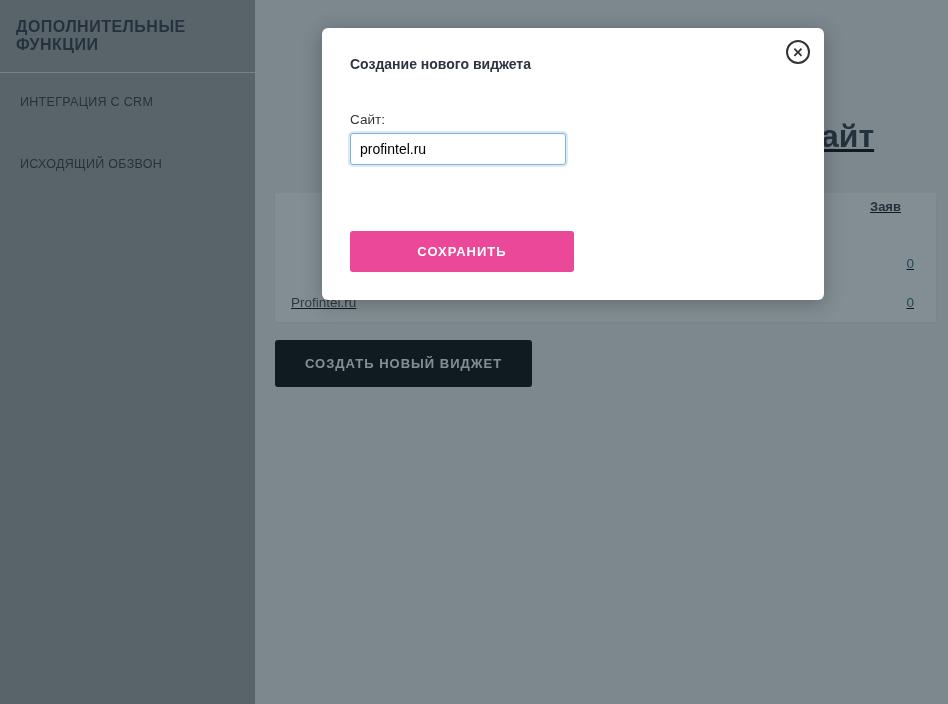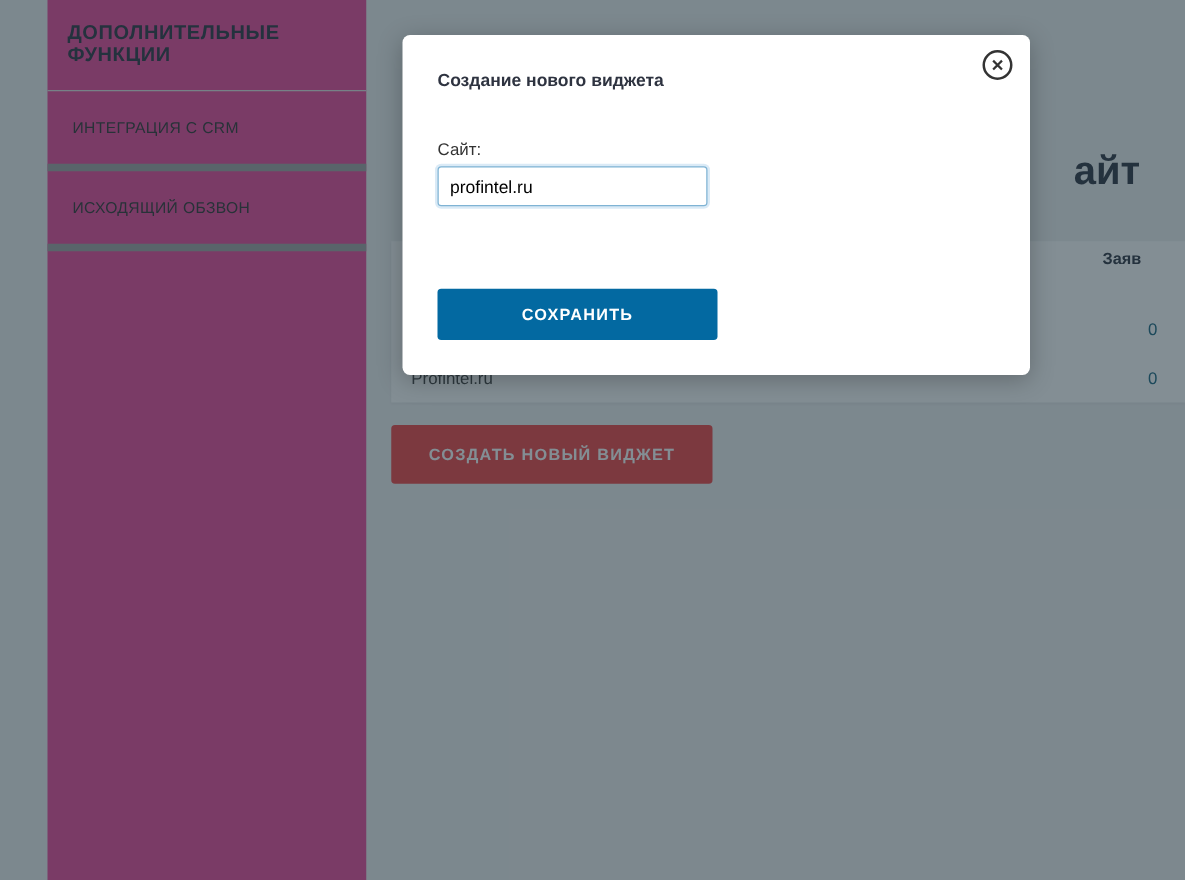--- a/index.html
+++ b/index.html
@@ -11,50 +11,50 @@
   overflow: hidden;
   position: relative;
 }
 .app {
   display: flex;
   width: 100%;
   height: 100%;
 }
 .sidebar {
   width: 255px;
-  background: #ec4899;
+  background: #a3a3a3;
   flex-shrink: 0;
-  margin-left: 38px;
 }
 .sidebar-title {
   padding: 18px 16px 18px 16px;
   font-size: 16px;
   font-weight: 700;
   letter-spacing: 0.5px;
   color: #2e3340;
   border-bottom: 1px solid #e2e2e2;
 }
 .sidebar-item {
   display: block;
   padding: 22px 20px;
   font-size: 12.5px;
   color: #333;
-  border-bottom: 6px solid #a3a3a3;
+  border-bottom: 4px solid #a3a3a3;
   cursor: pointer;
   letter-spacing: 0.3px;
 }
 .sidebar-item.active {
   background: #1b6680;
   color: #fff;
 }
 .main {
   flex: 1;
-  padding: 40px 0 0 20px;
+  padding: 40px 12px 0 20px;
   position: relative;
   min-width: 0;
+  text-decoration: underline;
 }
 .page-title {
   font-size: 32px;
   font-weight: 700;
   color: #2e3340;
   padding: 78px 10px 0 16px;
   white-space: nowrap;
   overflow: hidden;
 }
 .widget-panel {
@@ -83,21 +83,21 @@
   padding: 12px 16px;
   font-size: 13.5px;
   color: #444;
 }
 .td-name { width: 190px; }
 .td-domains { flex: 1; }
 .td-req { width: 50px; text-align: right; color: #1b6680; font-weight: 400; padding-right:6px; }
 .td-req a { color: #1b6680; text-decoration: none; }
 .create-btn {
   margin-top: 18px;
-  background: #ef4444;
+  background: #000000;
   color: #fff;
   border: none;
   padding: 16px 30px;
   font-size: 13px;
   font-weight: 600;
   letter-spacing: 1px;
   border-radius: 3px;
   cursor: pointer;
 }
 .overlay {
@@ -149,21 +149,21 @@
   width: 216px;
   padding: 7px 9px;
   font-size: 14px;
   border: 1px solid #7fb3d4;
   border-radius: 3px;
   outline: none;
   box-shadow: 0 0 0 2px rgba(70,150,210,0.2);
 }
 .modal-save {
   margin-top: 66px;
-  background: #0369a1;
+  background: #ec4899;
   color: #fff;
   border: none;
   width: 224px;
   padding: 13px 0;
   font-size: 13px;
   font-weight: 700;
   letter-spacing: 1px;
   border-radius: 3px;
   cursor: pointer;
 }

